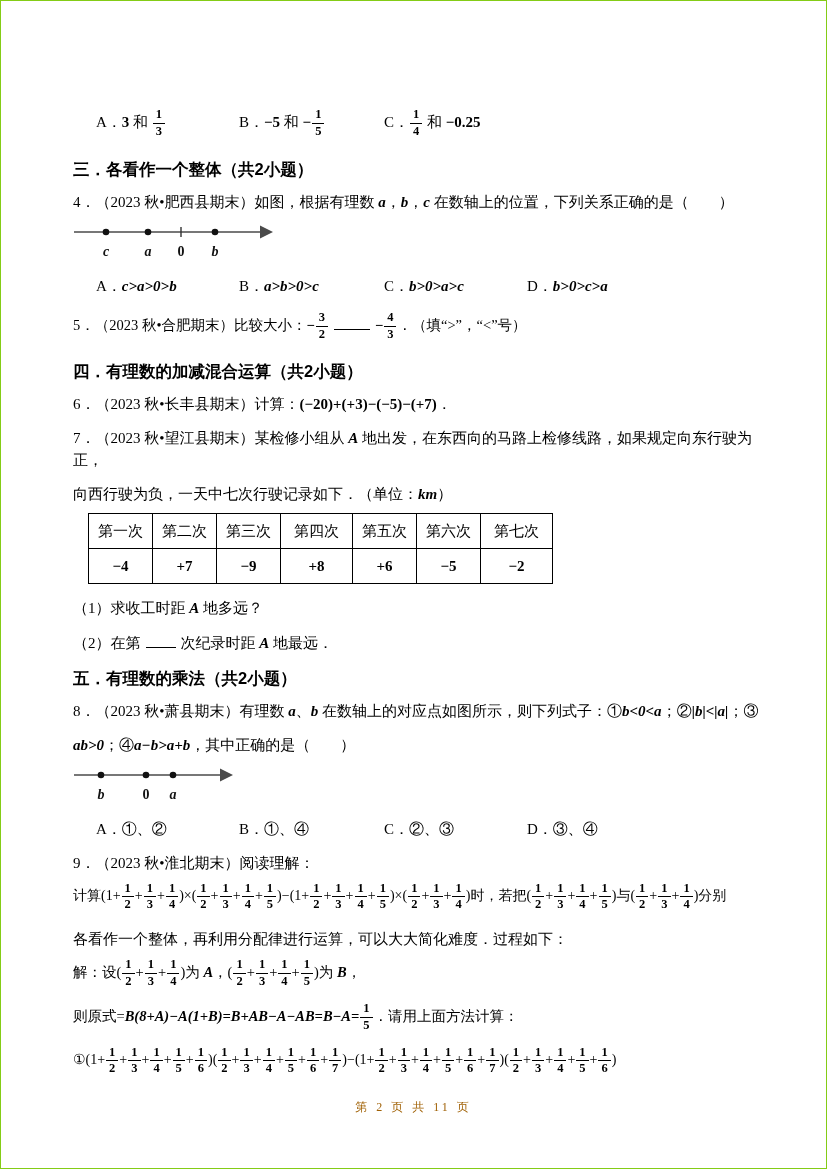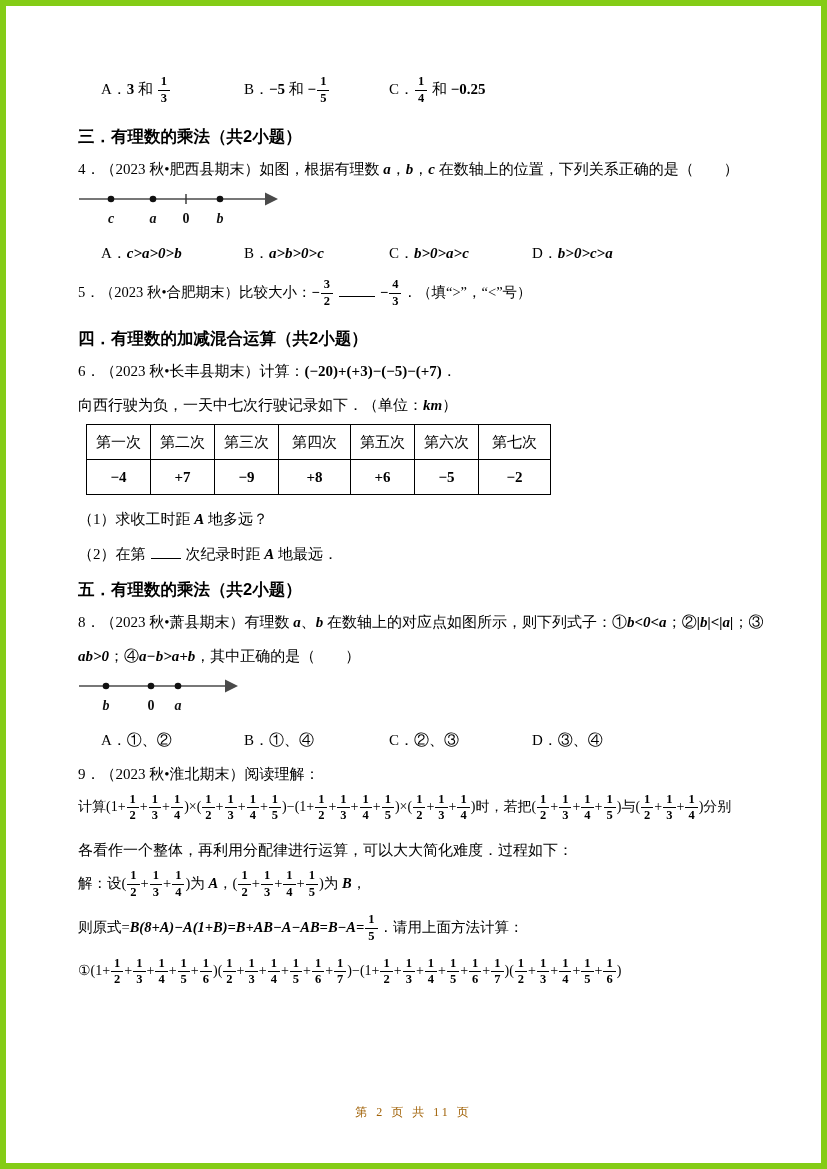--- a/index.html
+++ b/index.html
@@ -4,22 +4,22 @@
 <style>
   * { margin:0; padding:0; box-sizing:border-box; }
   html,body { background:#fff; }
   body {
     width:827px; height:1169px;
     font-family:"Liberation Serif","DejaVu Serif",serif;
     color:#000;
   }
   .page {
     position:relative; width:827px; height:1169px;
-    padding:60px 55px 0 72px;
-    border:6px solid #84cc16;
+    padding:98px 55px 0 72px;
+    border:1px solid #84cc16;
     overflow:hidden; background:#fff;
   }
   .line { font-size:15px; line-height:22px; margin-top:10px; }
   .sub-line { font-size:15px; line-height:22px; margin-top:13px; }
   .sec {
     font-family:"Liberation Sans","DejaVu Sans",sans-serif;
     font-weight:700; font-size:16.5px; line-height:24px; margin-top:12px;
   }
   
   .m { font-family:"Liberation Serif","DejaVu Serif",serif; font-weight:700; }
@@ -50,21 +50,21 @@
   .nl-line { stroke:#4a4a4a; stroke-width:1.6; }
   .nl-dot { fill:#111; }
   .nl-arrow { fill:#4a4a4a; }
   .nl-tick { stroke:#333; stroke-width:1.4; }
   .nl-lab {
     font-family:"Liberation Serif","DejaVu Serif",serif;
     font-size:14px; font-weight:700; fill:#111; text-anchor:middle;
   }
   .nl-lab.it { font-style:italic; }
   
-  .drive-table { border-collapse:collapse; margin-top:8px; margin-left:8px; }
+  .drive-table { border-collapse:collapse; margin-top:8px; margin-left:15px; }
   .drive-table td {
     border:1.4px solid #000; text-align:center; vertical-align:middle;
     height:35px; font-size:15px; padding:0 4px;
   }
   .drive-table td.c0 { width:64px; } .drive-table td.c1 { width:64px; }
   .drive-table td.c2 { width:64px;font-family:Liberation Mono, monospace; } .drive-table td.c3 { width:72px; }
   .drive-table td.c4 { width:64px; } .drive-table td.c5 { width:64px; }
   .drive-table td.c6 { width:72px; }
   .drive-table td.val { font-weight:700; font-family:"Liberation Serif","DejaVu Serif",serif; }
   .footer {
@@ -88,21 +88,21 @@
     <div class="opt w2">B．<span class="m">−5</span> 和 <span class="m">−</span><span class="frac">
           <span class="fnum">1</span>
           <span class="fden">5</span>
         </span></div>
     <div class="opt w3">C．<span class="frac">
           <span class="fnum">1</span>
           <span class="fden">4</span>
         </span> 和 <span class="m">−0.25</span></div>
   </div>
 
-  <div class="sec">三．有理数的乘法（共2小题）</div>
+  <div class="sec">三．各看作一个整体（共2小题）</div>
 
   <p class="line">4．（2023 秋•肥西县期末）如图，根据有理数 <span class="m mi">a</span>，<span class="m mi">b</span>，<span class="m mi">c</span> 在数轴上的位置，下列关系正确的是（　　）</p>
 
   <div class="nl-wrap">
     <svg width="205" height="44">
       <line class="nl-line" x1="1" y1="13" x2="188" y2="13"></line>
       <path class="nl-arrow" d="M200,13 L187,6.5 L187,19.5 Z"></path>
       <circle class="nl-dot" cx="33" cy="13" r="3.3"></circle>
       <circle class="nl-dot" cx="75" cy="13" r="3.3"></circle>
       <line class="nl-tick" x1="108" y1="8" x2="108" y2="18"></line>
@@ -126,20 +126,21 @@
         <span class="fden">2</span>
       </span><span class="blank" style="width: 36px;"></span><span class="m">−</span><span class="frac">
         <span class="fnum">4</span>
         <span class="fden">3</span>
       </span>．（填“&gt;”，“&lt;”号）</p>
 
   <div class="sec">四．有理数的加减混合运算（共2小题）</div>
 
   <p class="line">6．（2023 秋•长丰县期末）计算：<span class="m">(−20)+(+3)−(−5)−(+7)</span>．</p>
 
+  <p class="line gap-md">7．（2023 秋•望江县期末）某检修小组从 <span class="m mi">A</span> 地出发，在东西向的马路上检修线路，如果规定向东行驶为正，</p>
   <p class="line gap-md">向西行驶为负，一天中七次行驶记录如下．（单位：<span class="m mi">km</span>）</p>
 
   <table class="drive-table">
     <tbody>
         <tr>
       <td class="c0">第一次</td>
       <td class="c1">第二次</td>
       <td class="c2">第三次</td>
       <td class="c3">第四次</td>
       <td class="c4">第五次</td>

